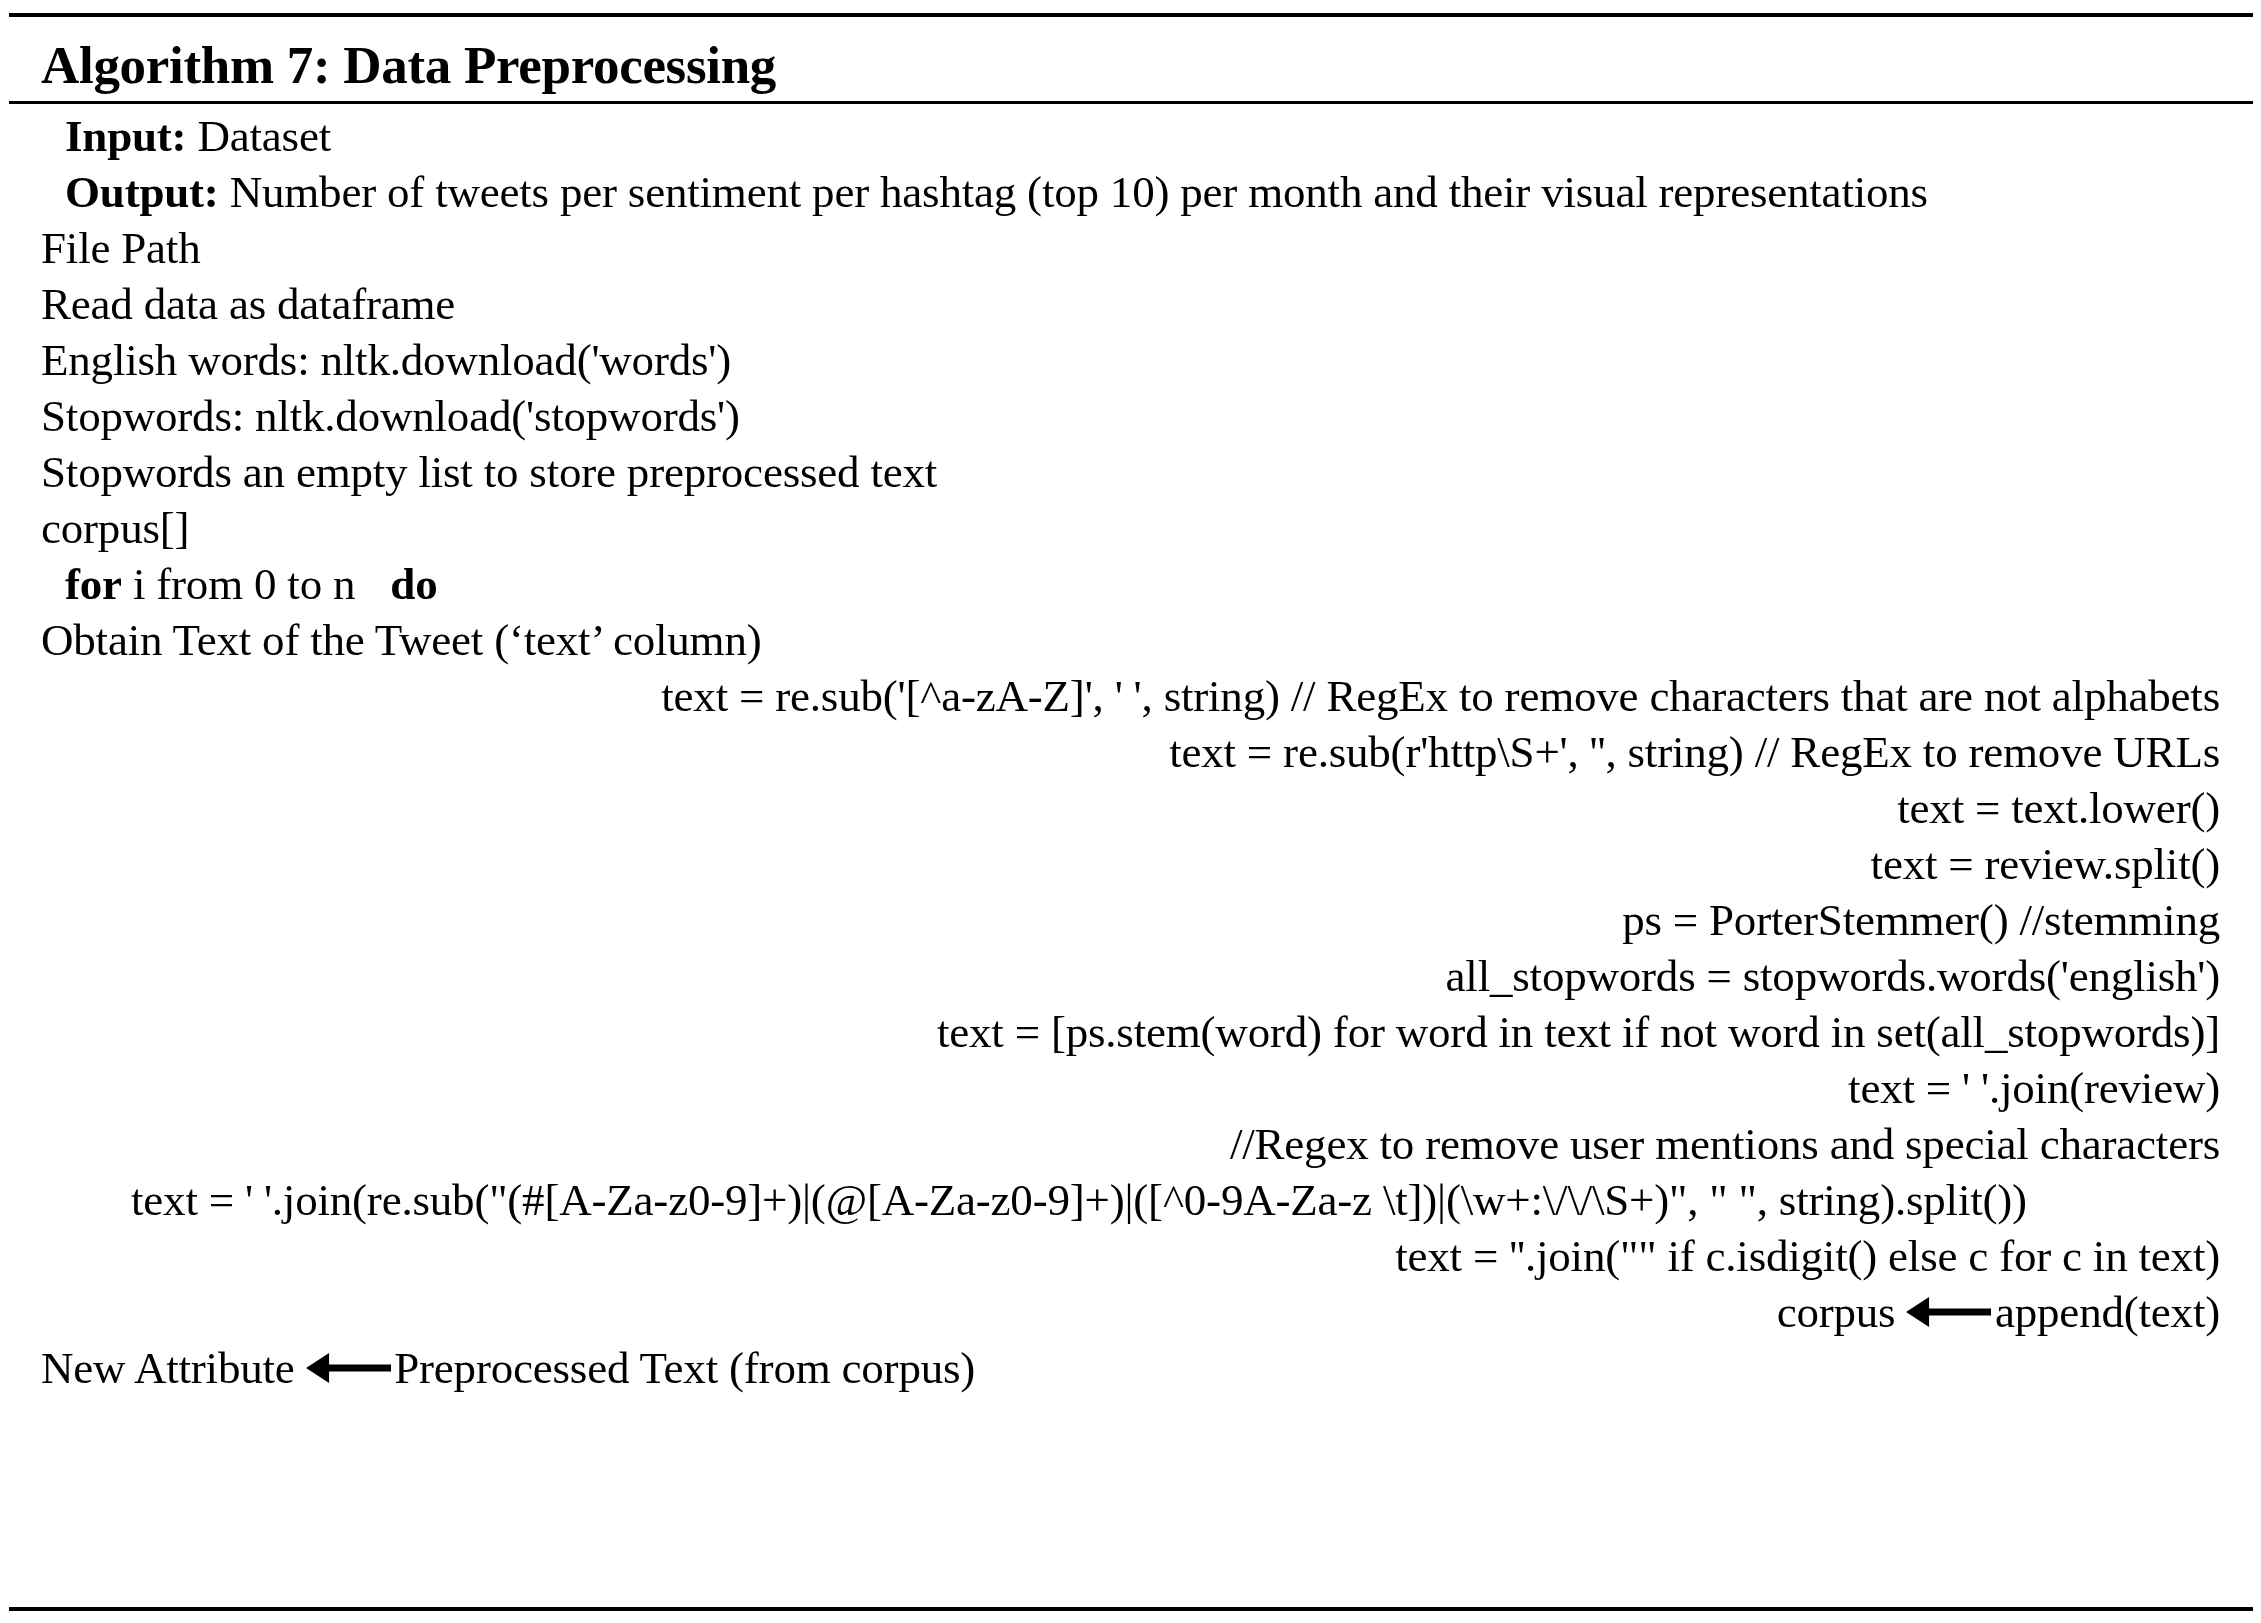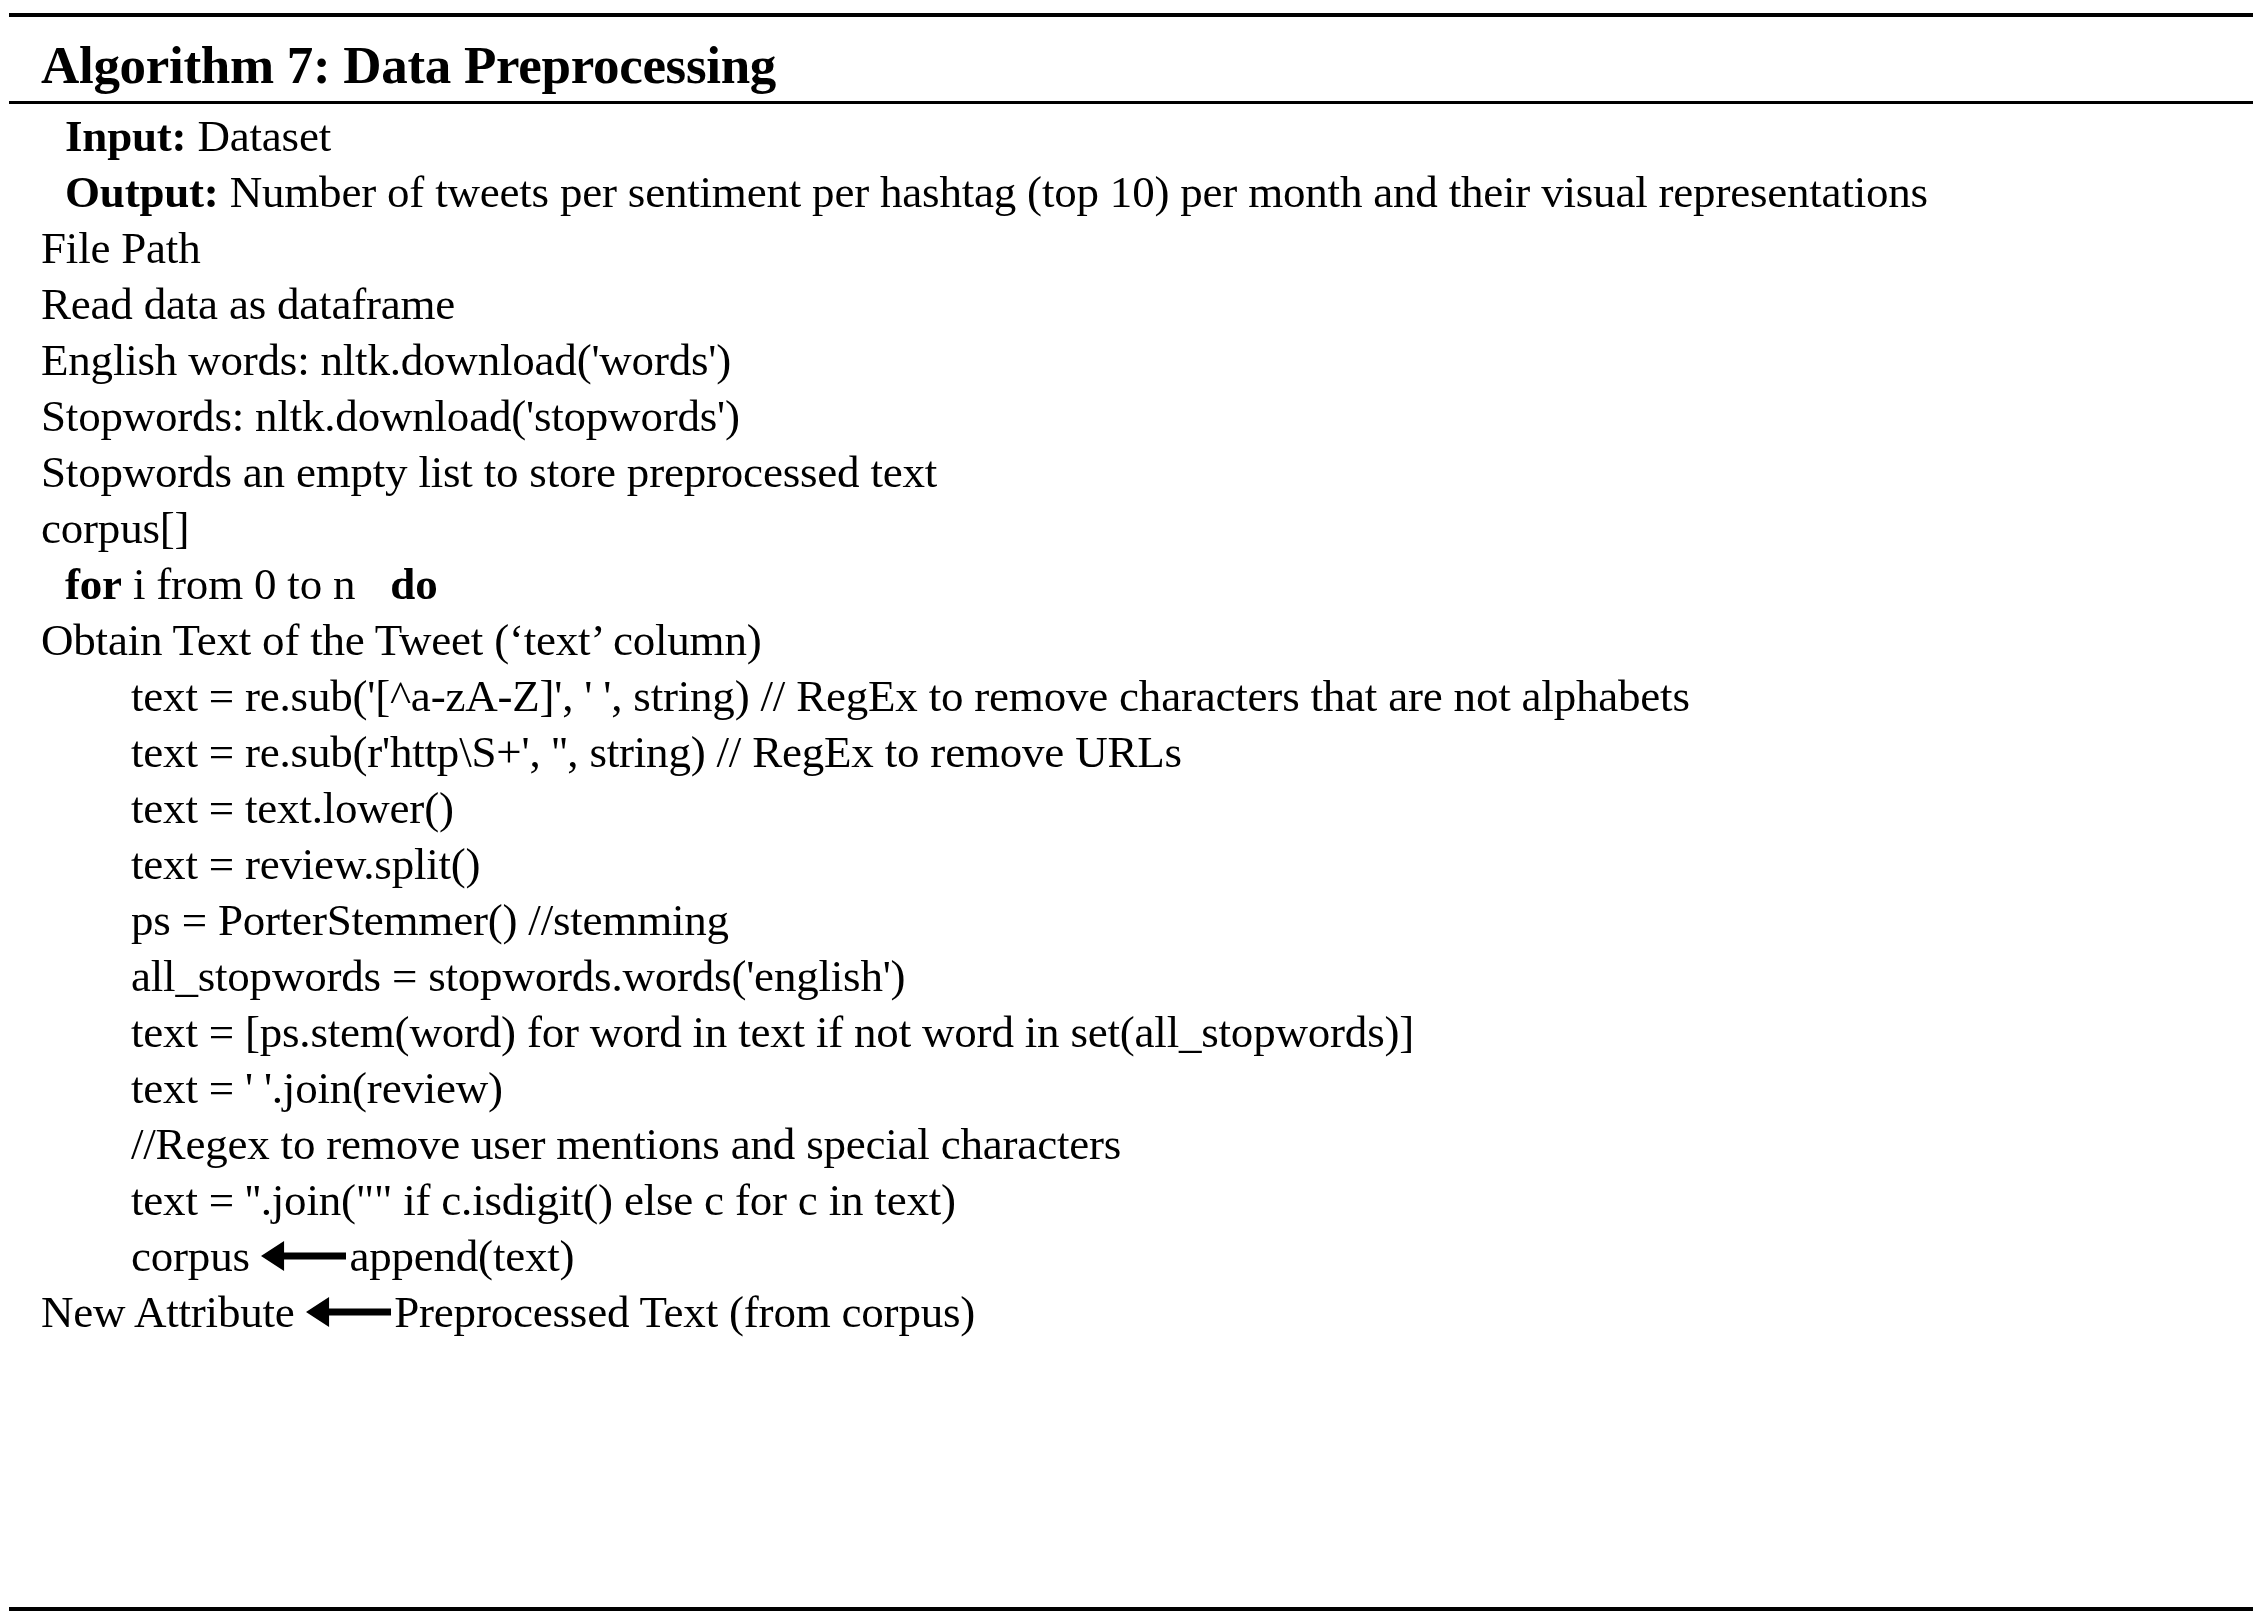--- a/index.html
+++ b/index.html
@@ -6,21 +6,21 @@
   body { width: 2261px; height: 1623px; position: relative; overflow: hidden;
          font-family: "Liberation Serif", "DejaVu Serif", serif; color: #000; }
   .rule { position: absolute; left: 8.5px; right: 8.5px; background: #000; }
   .rule.top { top: 13.4px; height: 3.6px; }
   .rule.mid { top: 101px; height: 3px; }
   .rule.bot { top: 1607px; height: 3.6px; }
   .title { position: absolute; left: 41px; top: 38px; font-size: 53px; font-weight: bold;
            line-height: 55px; white-space: nowrap; letter-spacing: -0.3px; }
   .body { position: absolute; left: 41px; right: 41px; top: 108px; }
   .line { font-size: 45px; line-height: 56px; white-space: nowrap; letter-spacing: -0.2px; }
-  .line.indent { padding-left: 90px; }
+  .line.indent { padding-left: 90px; text-align: right; }
   .line.justify { white-space: normal; text-align: justify; text-align-last: left; }
   .line.wrap-indent { white-space: normal; text-align: justify; text-align-last: left; text-indent: 90px; }
   b { font-weight: bold; margin-left: 24px; }
   .arrow { display: inline-block; vertical-align: middle; width: 85px; height: 30px; margin: 0 3.6px 0 11px; position: relative; top: -4.9px; }
   .arrow svg { width: 100%; height: 100%; display: block; }
 </style>
 </head>
 <body>
 
 <div class="rule top"></div>
@@ -46,20 +46,21 @@
   <div class="line">Obtain Text of the Tweet (‘text’ column)</div>
   <div class="line indent">text = re.sub('[^a-zA-Z]', ' ', string) // RegEx to remove characters that are not alphabets</div>
   <div class="line indent">text = re.sub(r'http\S+', '', string) // RegEx to remove URLs</div>
   <div class="line indent">text = text.lower()</div>
   <div class="line indent">text = review.split()</div>
   <div class="line indent">ps = PorterStemmer() //stemming</div>
   <div class="line indent">all_stopwords = stopwords.words('english')</div>
   <div class="line indent">text = [ps.stem(word) for word in text if not word in set(all_stopwords)]</div>
   <div class="line indent">text = ' '.join(review)</div>
   <div class="line indent">//Regex to remove user mentions and special characters</div>
+  <div class="line wrap-indent">text = ' '.join(re.sub("(#[A-Za-z0-9]+)|(@[A-Za-z0-9]+)|([^0-9A-Za-z  \t])|(\w+:\/\/\S+)", " ", string).split())</div>
   <div class="line indent">text = ''.join("" if c.isdigit() else c for c in text)</div>
   <div class="line indent">
     <span>corpus</span><span class="arrow"><svg viewBox="0 0 140 50" preserveAspectRatio="none">
           <polygon points="0,25 38,0 38,19 140,19 140,31 38,31 38,50" fill="#000"></polygon>
         </svg></span><span>append(text)</span>
   </div>
   <div class="line">
     <span>New Attribute</span><span class="arrow"><svg viewBox="0 0 140 50" preserveAspectRatio="none">
           <polygon points="0,25 38,0 38,19 140,19 140,31 38,31 38,50" fill="#000"></polygon>
         </svg></span><span>Preprocessed Text (from corpus)</span>

